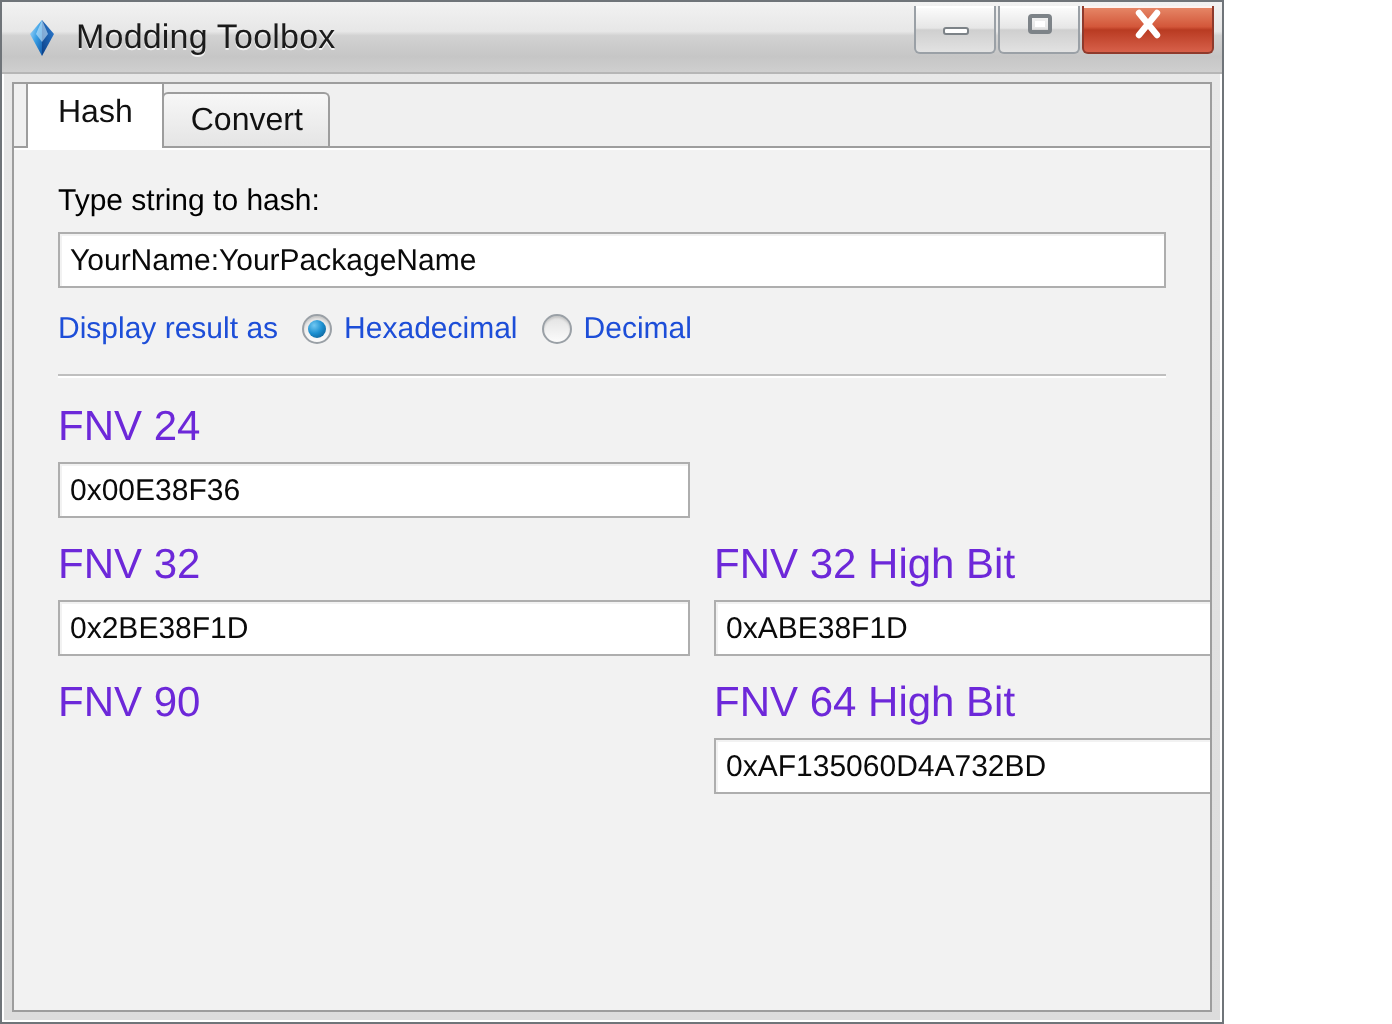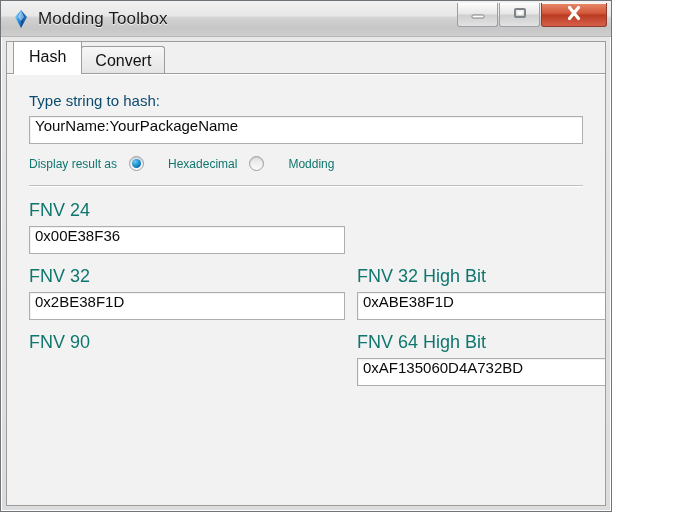--- a/index.html
+++ b/index.html
@@ -118,49 +118,49 @@
     background: #f2f2f2;
     box-shadow: inset 0 1px 0 #ffffff;
     margin-top: -1px;
     position: relative;
     padding: 18px 22px 0 22px;
   }
 
   
   .field-label {
     font-size: 15px;
-    color: #0c4a6e;
+    color: #000000;
     margin-bottom: 7px;
   }
   .section-label {
-    font-size: 18px;
-    color: #0f766e;
+    font-size: 21px;
+    color: #6d28d9;
     margin-bottom: 5px;
   }
   .textbox {
     height: 28px;
     border: 1px solid #aeaeae;
     background: #ffffff;
     display: flex;
-    align-items: flex-start;
+    align-items: center;
     padding: 0 5px;
     font-size: 15px;
     color: #0a0a0a;
     box-shadow: inset 1px 1px 0 rgba(0,0,0,0.05);
     white-space: nowrap;
     overflow: hidden;
   }
   #hash-input { width: 100%; }
 
   #radio-row {
     display: flex;
     align-items: flex-end;
     margin-top: 12px;
-    font-size: 12px;
-    color: #0f766e;
+    font-size: 15px;
+    color: #1d4ed8;
   }
   .radio-group {
     display: flex;
     align-items: center;
     margin-left: 12px;
   }
   .radio-dot {
     width: 15px; height: 15px;
     border-radius: 50%;
     border: 1px solid #9aa0a6;
@@ -169,21 +169,21 @@
     flex: 0 0 15px;
     box-shadow: inset 0 1px 1px rgba(0,0,0,0.12);
   }
   .radio-dot .inner { display: none; }
   .radio-dot.checked .inner {
     display: block;
     width: 9px; height: 9px;
     border-radius: 50%;
     background: radial-gradient(circle at 34% 30%, #72c8f2 0%, #1b8fd0 48%, #0a4f80 100%);
   }
-  .radio-label { margin-left: 24px; }
+  .radio-label { margin-left: 6px; }
 
   hr.sep {
     border: none;
     border-top: 1px solid #bfbfbf;
     border-bottom: 1px solid #ffffff;
     margin: 14px 0 13px 0;
   }
 
   .row2 { display: flex; }
   .col-left  { width: 316px; flex: 0 0 316px; }
@@ -268,21 +268,21 @@
           <span class="radio-dot checked">
             <span class="inner"></span>
           </span>
           <span class="radio-label">Hexadecimal</span>
         </span>
 
         <span class="radio-group">
           <span class="radio-dot">
             
           </span>
-          <span class="radio-label">Modding</span>
+          <span class="radio-label">Decimal</span>
         </span>
       </div>
 
       <hr class="sep">
 
       <div class="row2">
         <div class="col-left block">
           <div class="section-label">FNV 24</div>
           <div class="textbox">
             <span>0x00E38F36</span>

